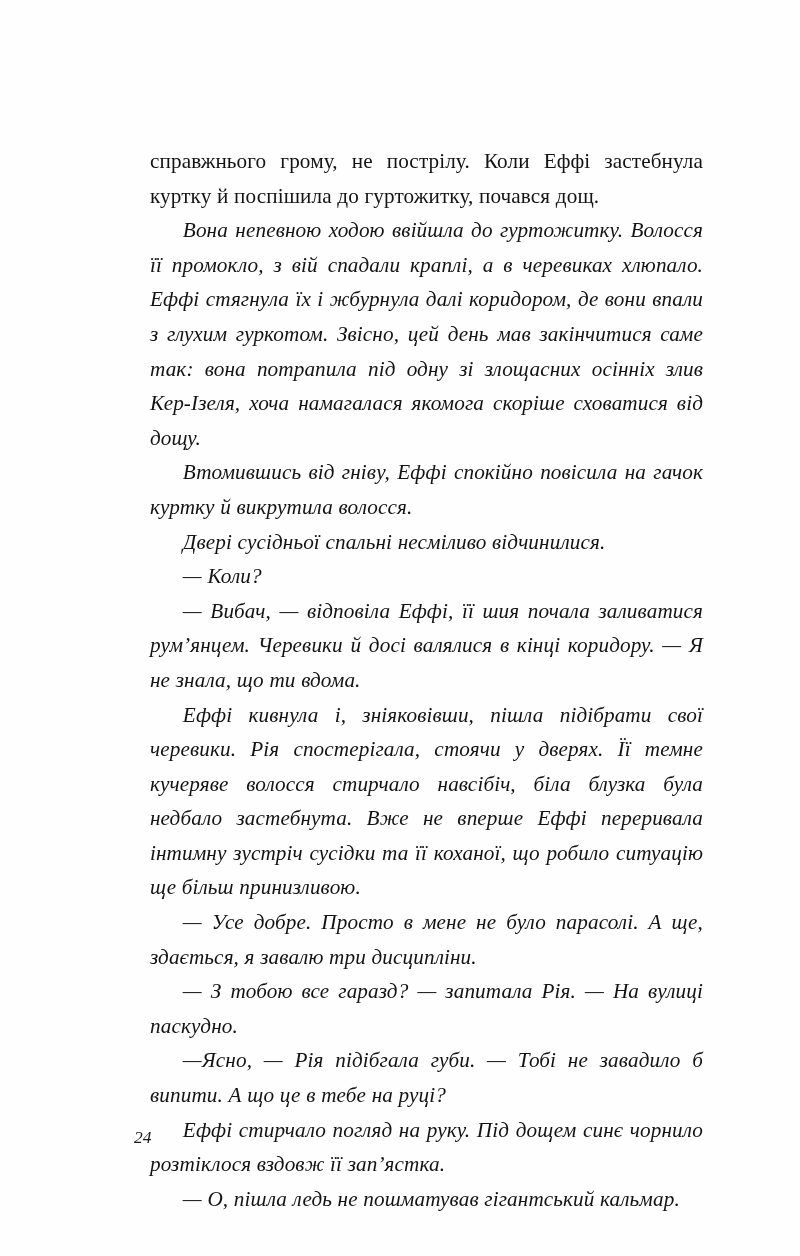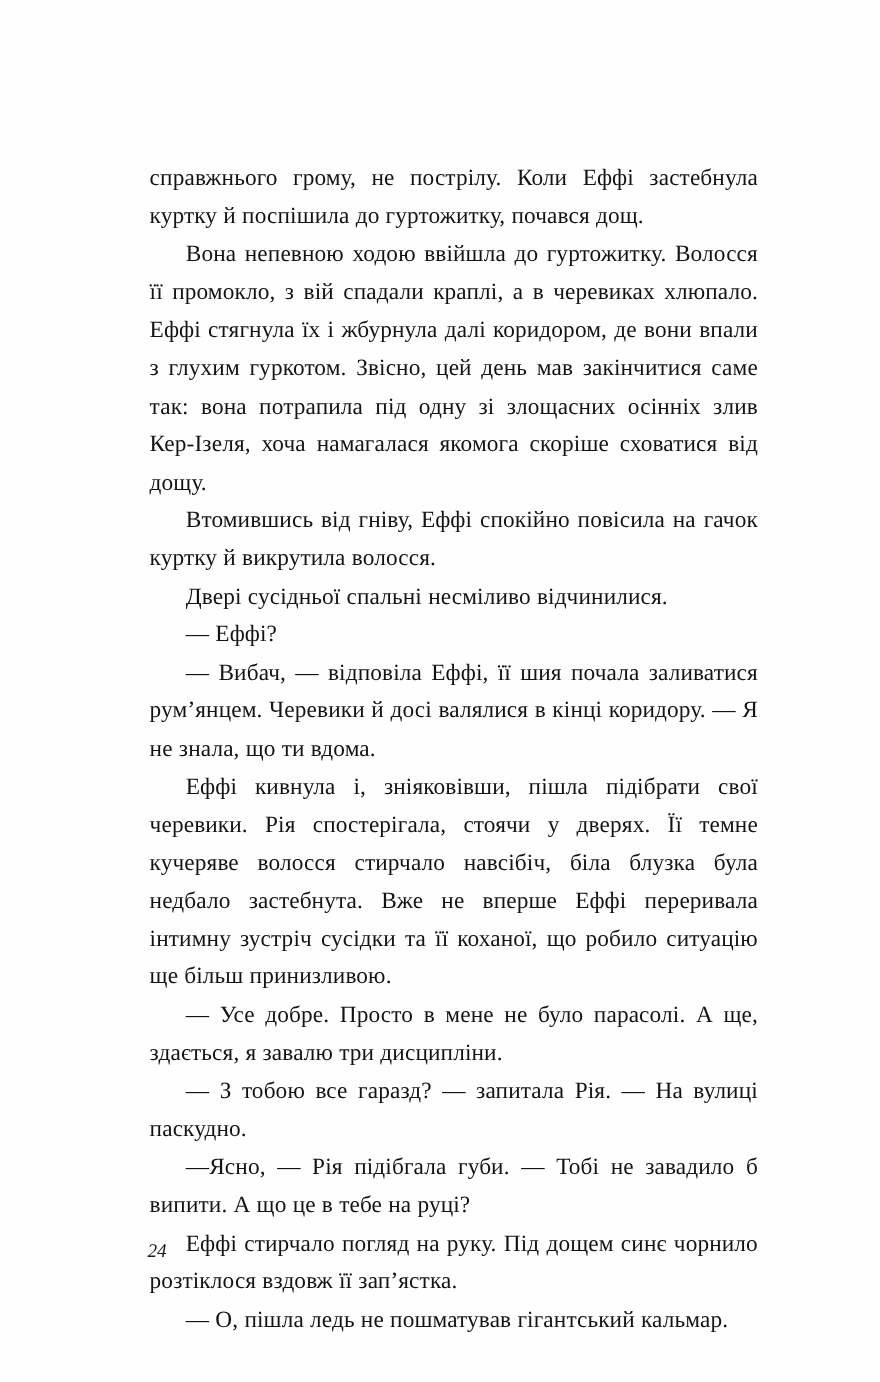--- a/index.html
+++ b/index.html
@@ -18,39 +18,40 @@
   }
 
   .page {
     position: absolute;
     inset: 0;
     background: #fefefe;
   }
 
   .text-block {
     position: absolute;
-    left: 136px;
+    left: 150px;
     top: 144px;
     width: 553px;
   }
 
   .para {
     margin: 0;
     font-size: 21.2px;
     line-height: 34.6px;
     text-align: justify;
     text-align-last: left;
     color: #131313;
     letter-spacing: 0.005em;
     word-spacing: 0.01em;
     -webkit-font-smoothing: antialiased;
   }
 
   .para.indent {
     text-indent: 1.55em;
+    font-style: italic;
   }
 
   .para.cont {
     text-indent: 0;
   }
 
   
   .nostretch {
     text-align: right;
   }
@@ -74,21 +75,21 @@
   <div class="text-block">
 
     <p class="para cont">справжнього грому, не пострілу. Коли Еффі застебнула куртку й поспішила до гуртожитку, почався дощ.</p>
 
     <p class="para indent">Вона непевною ходою ввійшла до гуртожитку. Волосся її промокло, з вій спадали краплі, а в черевиках хлюпало. Еффі стягнула їх і жбурнула далі коридором, де вони впали з глухим гуркотом. Звісно, цей день мав закінчитися саме так: вона потрапила під одну зі злощасних осінніх злив Кер-Ізеля, хоча намагалася якомога скоріше сховатися від дощу.</p>
 
     <p class="para indent">Втомившись від гніву, Еффі спокійно повісила на гачок куртку й викрутила волосся.</p>
 
     <p class="para indent nostretch">Двері сусідньої спальні несміливо відчинилися.</p>
 
-    <p class="para indent nostretch">— Еффі?</p>
+    <p class="para indent nostretch">— Коли?</p>
 
     <p class="para indent">— Вибач, — відповіла Еффі, її шия почала заливатися рум’янцем. Черевики й досі валялися в кінці коридору. — Я не знала, що ти вдома.</p>
 
 
     <p class="para indent">Еффі кивнула і, зніяковівши, пішла підібрати свої черевики. Рія спостерігала, стоячи у дверях. Її темне кучеряве волосся стирчало навсібіч, біла блузка була недбало застебнута. Вже не вперше Еффі переривала інтимну зустріч сусідки та її коханої, що робило ситуацію ще більш принизливою.</p>
 
     <p class="para indent">— Усе добре. Просто в мене не було парасолі. А ще, здається, я завалю три дисципліни.</p>
 
     <p class="para indent">— З тобою все гаразд? — запитала Рія. — На вулиці паскудно.</p>
 

